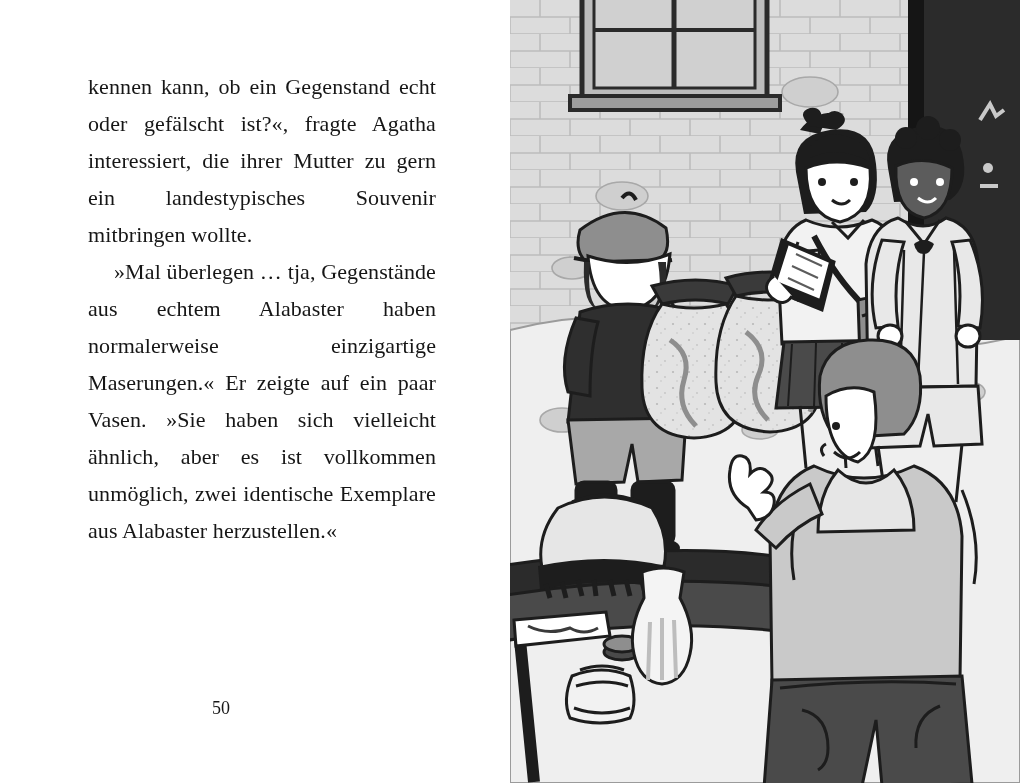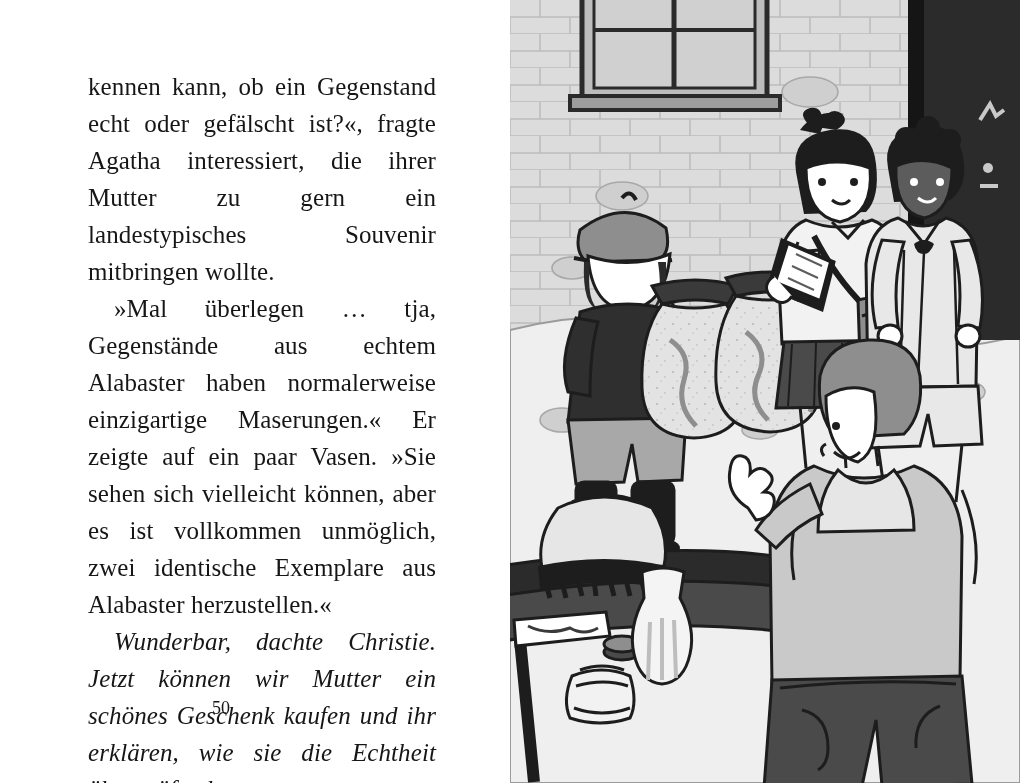--- a/index.html
+++ b/index.html
@@ -30,21 +30,21 @@
     box-sizing: border-box;
   }
   .text-block {
     position: absolute;
     left: 88px;
     top: 68px;
     width: 348px;
   }
   .para {
     margin: 0;
-    font-size: 25px;
+    font-size: 22px;
     line-height: 37px;
     color: #161616;
     text-align: justify;
     text-justify: inter-word;
     letter-spacing: 0.1px;
     font-family: "Liberation Serif", serif;
   }
   .para.indent {
     text-indent: 26px;
   }
@@ -78,22 +78,21 @@
   }
 </style>
 </head>
 <body>
 
 <div class="page">
 
   <div class="text-page">
     <div class="text-block">
       <p class="para">kennen kann, ob ein Gegenstand echt oder gefälscht ist?«, fragte Agatha interessiert, die ihrer Mutter zu gern ein landestypisches Souvenir mitbringen wollte.</p>
-      <p class="para indent">»Mal überlegen … tja, Gegenstände aus echtem Alabaster haben normalerweise einzigartige Maserungen.« Er zeigte auf ein paar Vasen. »Sie sehen sich vielleicht können, aber es ist vollkommen unmöglich, zwei identische Exemplare aus Alabaster herzustellen.«</p>
-      <p class="para indent italic">Wunderbar, dachte Christie. Jetzt können wir Mutter ein schönes Geschenk kaufen und ihr erklären, wie sie die Echtheit überprüfen kann.</p>
+      <p class="para indent">»Mal überlegen … tja, Gegenstände aus echtem Alabaster haben normalerweise einzigartige Maserungen.« Er zeigte auf ein paar Vasen. »Sie haben sich vielleicht ähnlich, aber es ist vollkommen unmöglich, zwei identische Exemplare aus Alabaster herzustellen.«</p>
     </div>
     <div class="page-number">50</div>
   </div>
 
   <div class="illo-page">
     <svg class="illo-svg" width="510" height="783" viewBox="0 0 510 783">
       <defs>
         <pattern id="speckle" width="16" height="16" patternUnits="userSpaceOnUse">
           <rect width="16" height="16" fill="#e3e3e3"></rect>
           <circle cx="3" cy="4" r="1.1" fill="#b9b9b9"></circle>

